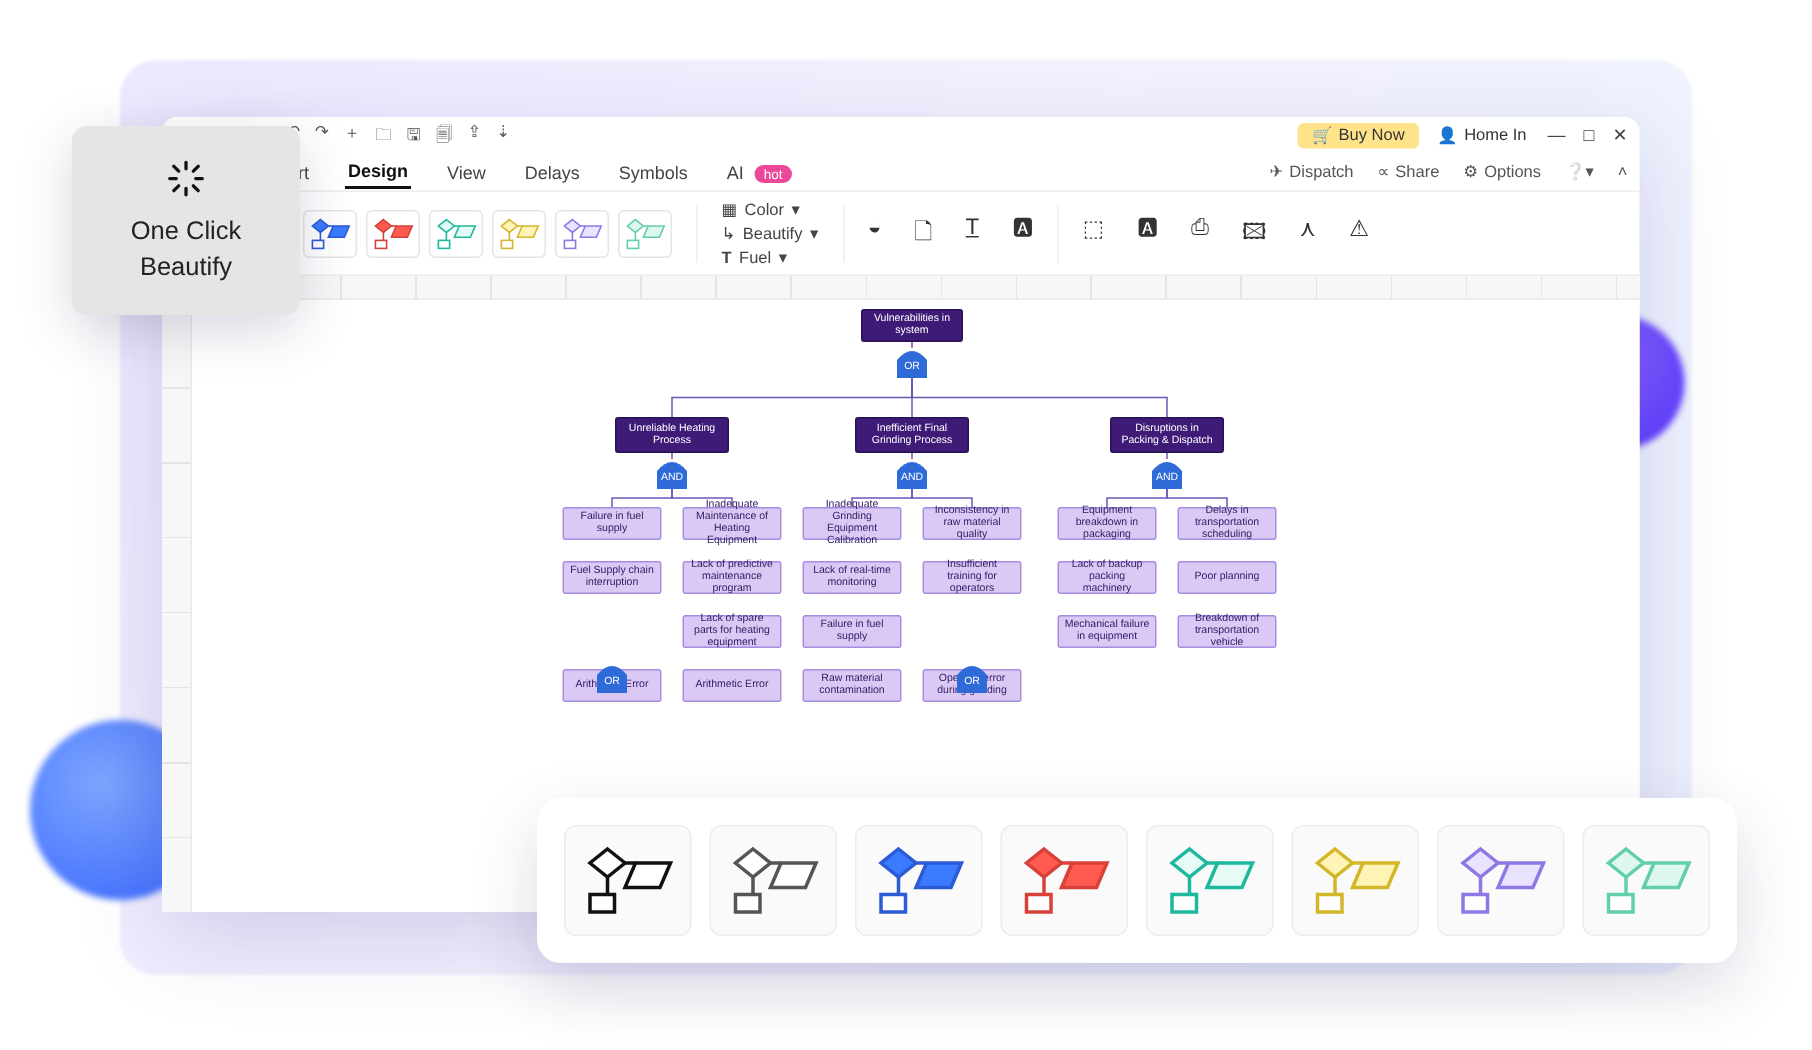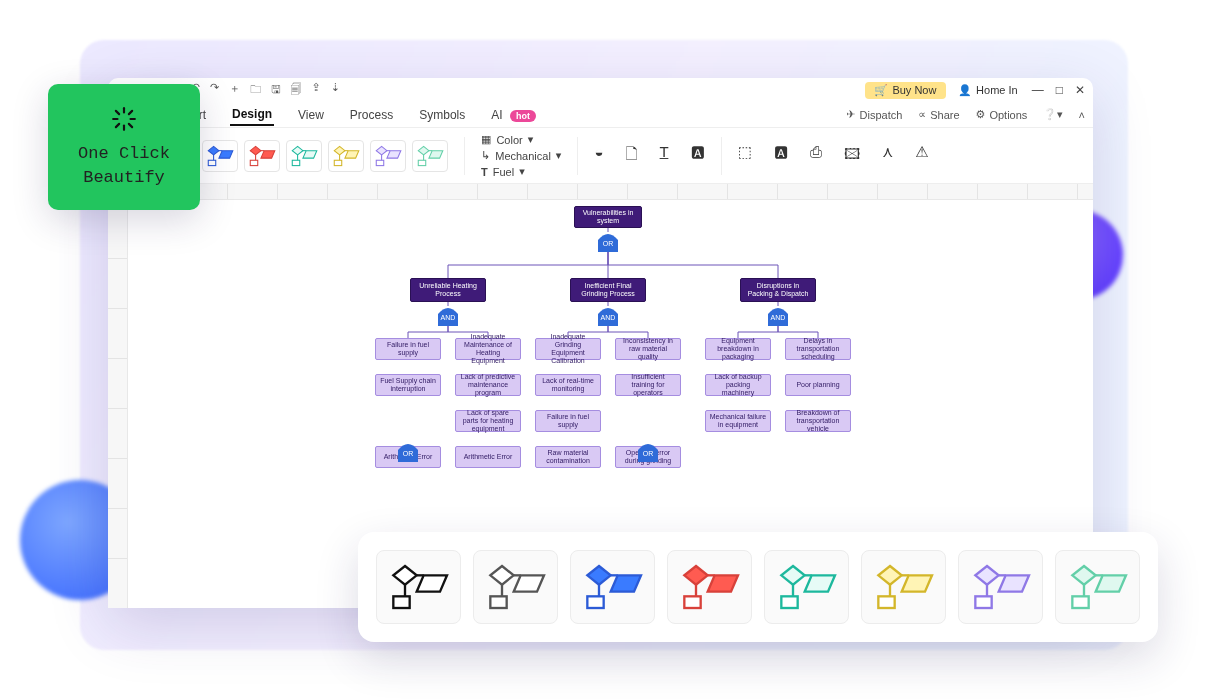--- a/index.html
+++ b/index.html
@@ -23,21 +23,21 @@
   .titlebar .qat span { cursor:pointer; }
   .titlebar .spacer { flex:1; }
   .buy { background:#ffe38a; border-radius:4px; padding:2px 10px; font-size:11px; display:flex; align-items:center; gap:4px; cursor:pointer; }
   .signin { display:flex; align-items:center; gap:4px; margin-left:12px; font-size:11px; cursor:pointer; }
   .winbtns { display:flex; margin-left:14px; gap:12px; font-size:12px; color:#444; }
   .winbtns span{cursor:pointer;}
 
   .menubar { height:26px; display:flex; align-items:center; padding:0 8px; font-size:12px; color:#444; gap:22px; border-bottom:1px solid #eee;}
   .menubar .tab { cursor:pointer; padding:3px 2px; }
   .menubar .tab.active { font-weight:600; color:#111; border-bottom:2px solid #111; }
-  .menubar .hot { background:#ec4899; color:#fff; font-size:9px; border-radius:8px; padding:1px 6px; margin-left:4px;font-weight:bold; }
+  .menubar .hot { background:#ec4899; color:#fff; font-size:9px; border-radius:8px; padding:1px 6px; margin-left:4px; }
   .menubar .right { margin-left:auto; display:flex; gap:16px; font-size:11px; color:#555; }
   .menubar .right span{cursor:pointer; display:flex; align-items:center; gap:4px;}
 
   .ribbon { height:56px; display:flex; align-items:center; padding:0 10px; border-bottom:1px solid #eee; gap:8px;}
   .theme-thumbs { display:flex; gap:6px; }
   .theme-thumb { width:36px; height:32px; border:1px solid #e5e5e5; border-radius:4px; display:flex; align-items:center; justify-content:center; cursor:pointer; }
   .theme-thumb svg{display:block;}
   .ribbon .sep { width:1px; height:38px; background:#eee; margin:0 8px; }
   .opt-group { display:flex; flex-direction:column; gap:3px; font-size:11px; color:#444;}
   .opt-group .row{ display:flex; align-items:center; gap:5px; cursor:pointer;}
@@ -56,22 +56,22 @@
     padding:2px 3px; border-radius:2px; }
   .node.dark { background:#3f1b78; border-color:#2a1054; color:#fff; font-size:7px;}
   .gate { position:absolute; width:24px; height:20px; }
   .gate svg{display:block;}
 
   
   .edges{position:absolute;inset:0;}
   .edges line,.edges path{stroke:#6d55b8;stroke-width:1;fill:none;}
 
   
-  .callout { position:absolute; left:48px; top:84px; width:152px; background:#22c55e; border-radius:10px;
-    box-shadow:0 10px 36px rgba(40,30,80,.18); padding:22px 12px 20px; text-align:center;font-family:Liberation Mono, monospace; }
+  .callout { position:absolute; left:48px; top:84px; width:152px; background:#e5e5e5; border-radius:10px;
+    box-shadow:0 10px 36px rgba(40,30,80,.18); padding:22px 12px 20px; text-align:center; }
   .callout .icon { display:flex; justify-content:center; margin-bottom:10px; }
   .callout .txt { font-size:17px; line-height:1.4; color:#222; }
 
   
   .strip { position:absolute; left:358px; top:532px; width:800px; height:110px; background:#fff;
     border-radius:16px; box-shadow:0 16px 44px rgba(40,30,90,.16); display:flex; align-items:center; gap:12px; padding:0 18px; }
   .swatch { flex:1; height:74px; border:1px solid #ececec; border-radius:8px; background:#fafafa;
     display:flex; align-items:center; justify-content:center; cursor:pointer; }
   .swatch svg{display:block;}
 </style>
@@ -110,21 +110,21 @@
       <span>□</span>
       <span>✕</span>
     </div>
   </div>
 
   <div class="menubar">
     <span class="tab">Home</span>
     <span class="tab">Insert</span>
     <span class="tab active">Design</span>
     <span class="tab">View</span>
-    <span class="tab">Process</span>
+    <span class="tab">Delays</span>
     <span class="tab">Symbols</span>
     <span class="tab">
       <span>AI</span>
       <span class="hot">hot</span>
     </span>
     <div class="right">
       <span>✈ <span>Dispatch</span></span>
       <span>∝ <span>Share</span></span>
       <span>⚙ <span>Options</span></span>
       <span>❔▾</span>
@@ -209,21 +209,21 @@
       </div>
     <div class="sep"></div>
     <div class="opt-group">
       <div class="row">
           <span>▦</span>
           <span>Color</span>
           <span>▾</span>
         </div>
       <div class="row">
           <span>↳</span>
-          <span>Mechanical</span>
+          <span>Beautify</span>
           <span>▾</span>
         </div>
       <div class="row">
           <b>T</b>
           <span>Fuel</span>
           <span>▾</span>
         </div>
     </div>
     <div class="sep"></div>
     <div class="ico-row">

